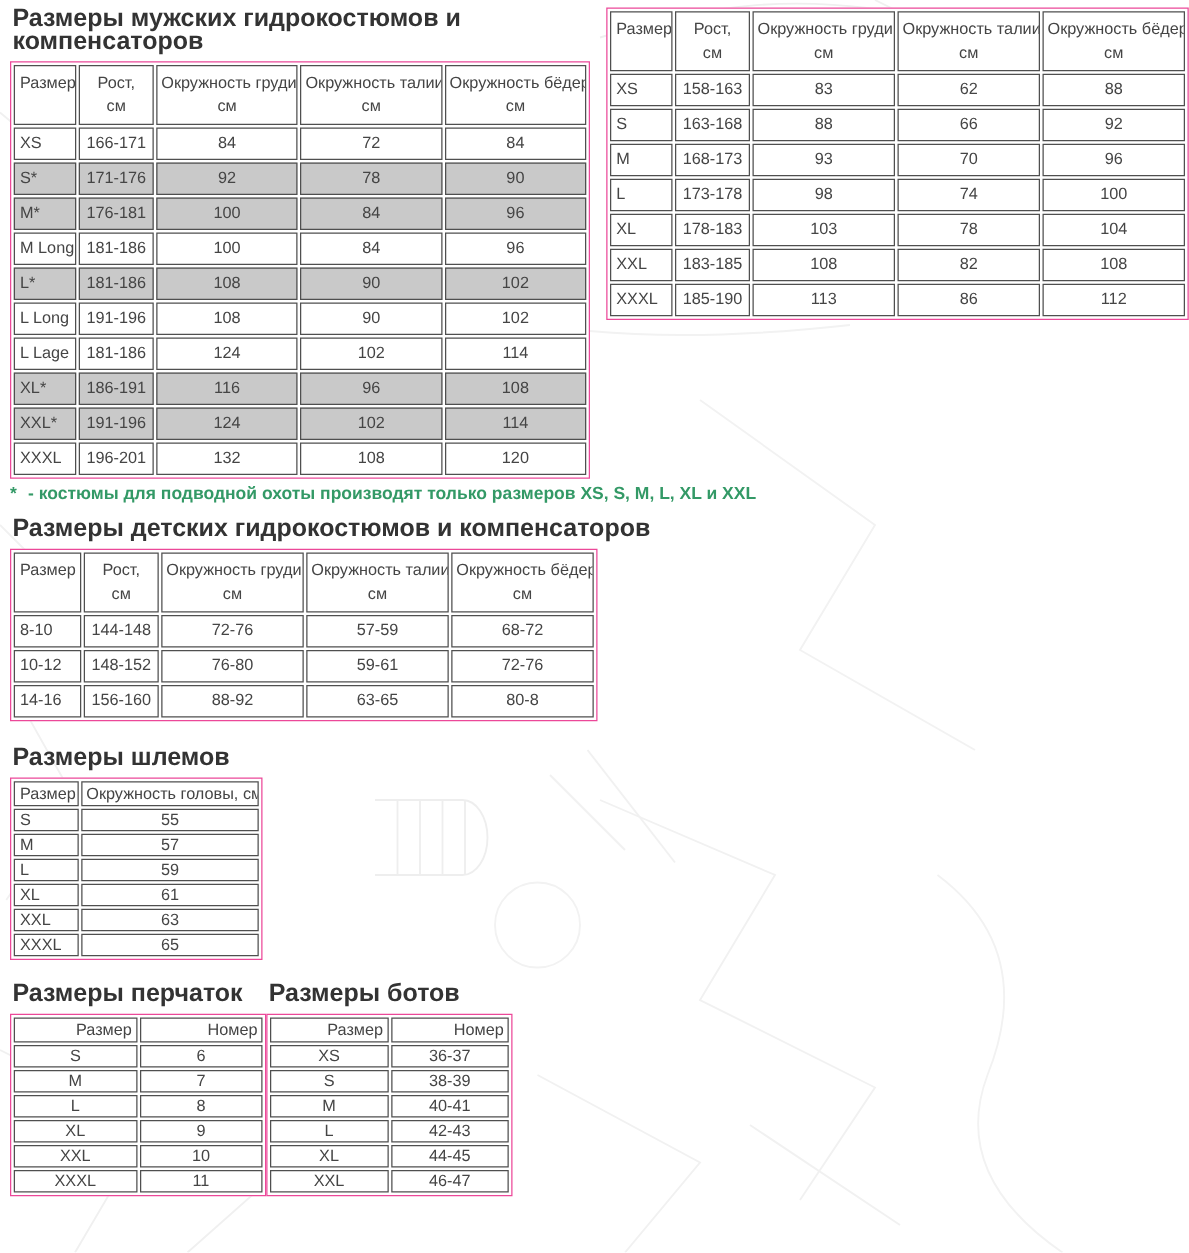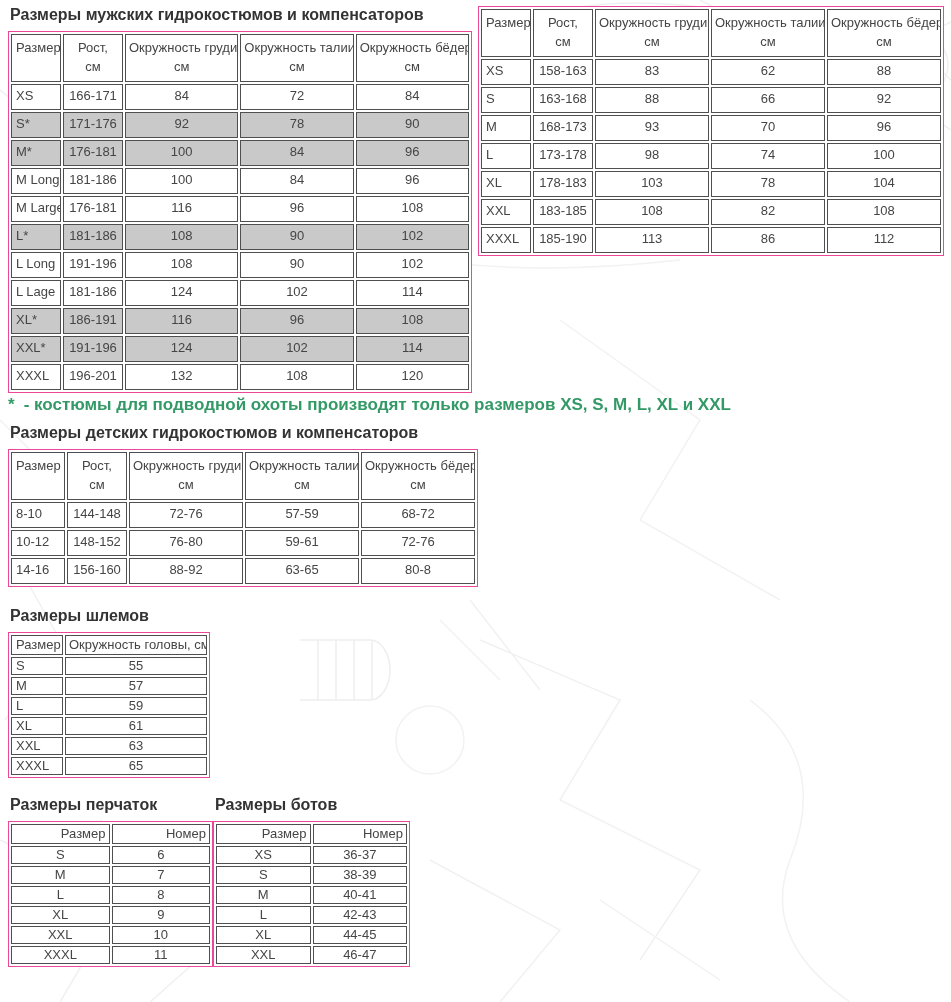--- a/index.html
+++ b/index.html
@@ -11,21 +11,21 @@
     font-size: 13px; color: #454545;
     position: relative; overflow: hidden;
   }
   .watermark {
     position: absolute; left: 0; top: 0; z-index: 0;
     width: 951px; height: 1002px; pointer-events: none;
   }
   .content { position: relative; z-index: 1; padding: 6px 0 0 8px; }
 
   h2.title {
-    font-size: 16px; line-height: 18px; font-weight: bold;
+    font-size: 20px; line-height: 18px; font-weight: bold;
     color: #333333; margin: 0 0 7px 2px;
   }
 
   table.sz {
     border-collapse: separate; border-spacing: 2px;
     border: 1px solid #ec4899; background: #ffffff;
     table-layout: fixed;
   }
   .sz th, .sz td {
     border: 1px solid #4f4f4f;
@@ -52,21 +52,21 @@
   .compact th div { line-height: 13px; }
   .t-helmets { width: 202px; }
   .t-helmets th:nth-child(1) { width: 52px; }
   .t-gloves { width: 205px; }
   .t-boots  { width: 197px; }
 
   .top-row { display: flex; align-items: flex-start; }
   .col-right { margin-left: 6px; }
 
   .footnote {
-    margin: 4px 0 0 0; font-size: 17px; line-height: 15px;
+    margin: 4px 0 0 0; font-size: 14px; line-height: 15px;
     font-weight: bold; color: #339966;
   }
   .footnote .fn-text { margin-left: 9px; }
 
   .section-children { margin-top: 12px; }
   .section-helmets  { margin-top: 20px; }
   .bottom-row { margin-top: 18px; display: flex; align-items: flex-start; }
   .bottom-row .boots-block { margin-left: 0; }
 </style>
 </head>
@@ -142,27 +142,20 @@
               <td>84</td>
               <td>96</td>
             </tr>
             <tr>
               <td>M Long</td>
               <td>181-186</td>
               <td>100</td>
               <td>84</td>
               <td>96</td>
             </tr>
-            <tr>
-              <td>M Large</td>
-              <td>176-181</td>
-              <td>116</td>
-              <td>96</td>
-              <td>108</td>
-            </tr>
             <tr class="shaded">
               <td>L*</td>
               <td>181-186</td>
               <td>108</td>
               <td>90</td>
               <td>102</td>
             </tr>
             <tr>
               <td>L Long</td>
               <td>191-196</td>

